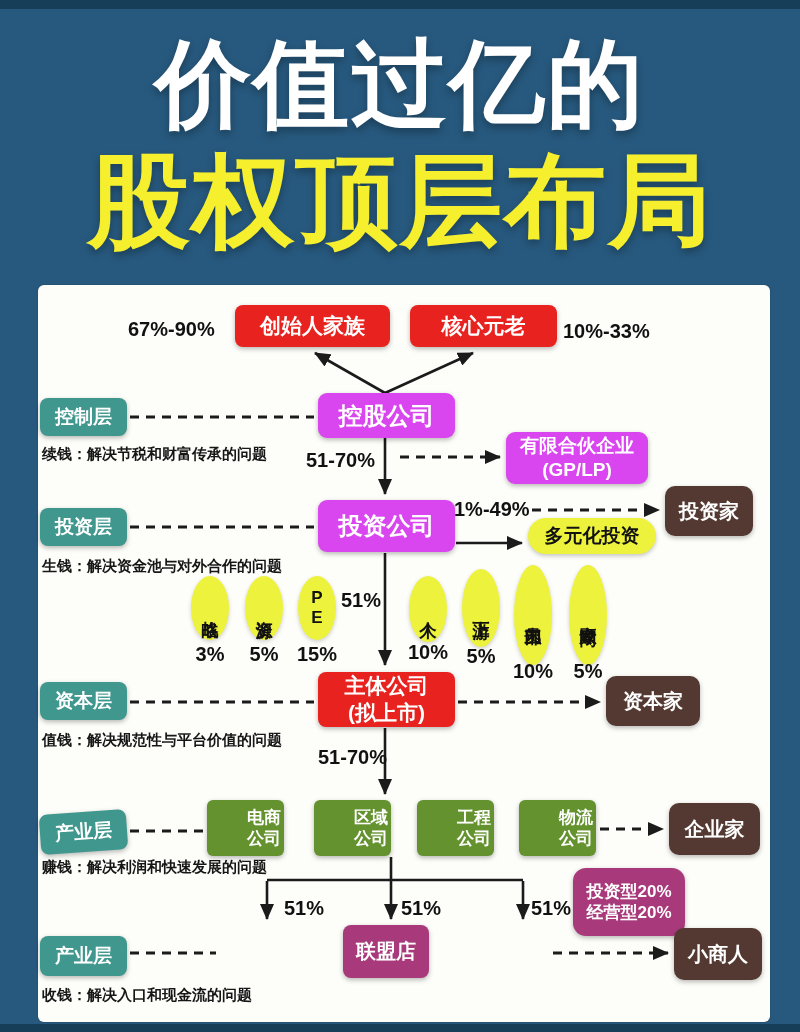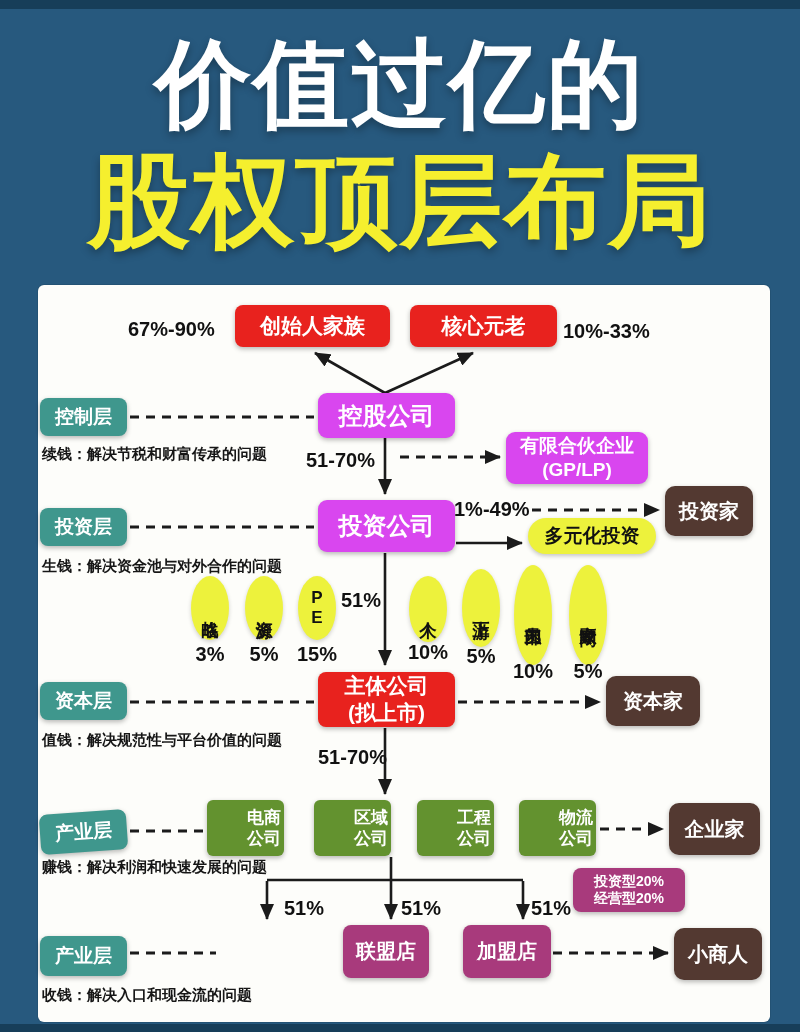--- a/index.html
+++ b/index.html
@@ -149,27 +149,26 @@
     </div>
   <div class="box green" style="left:417px;top:800px;width:77px;height:56px;font-size:17px;">
       <span style="width:40px;">工程公司</span>
     </div>
   <div class="box green" style="left:519px;top:800px;width:77px;height:56px;font-size:17px;">
       <span style="width:40px;">物流公司</span>
     </div>
   <div class="box brown" style="left:669px;top:803px;width:91px;height:52px;font-size:20px;">企业家</div>
   <div class="caption" style="left:42px;top:858px;">赚钱：解决利润和快速发展的问题</div>
 
-  <div class="box magenta two-line" style="left:573px;top:868px;width:112px;height:44px;font-size:14px;border-radius:8px;">
+  <div class="box magenta two-line" style="left:573px;top:868px;width:112px;height:68px;font-size:17px;border-radius:13px;">
     <span>投资型20%</span>
     <span>经营型20%</span>
   </div>
 
   <div class="pct" style="left:284px;top:897px;">51%</div>
   <div class="pct" style="left:401px;top:897px;">51%</div>
   <div class="pct" style="left:531px;top:897px;">51%</div>
 
   <div class="box teal" style="left:40px;top:936px;width:87px;height:40px;font-size:19px;">产业层</div>
   <div class="box magenta" style="left:343px;top:925px;width:86px;height:53px;font-size:20px;">联盟店</div>
-  <div class="box magenta" style="left:463px;top:925px;width:88px;height:53px;font-size:20px;">加盟店</div>
   <div class="box brown" style="left:674px;top:928px;width:88px;height:52px;font-size:20px;">小商人</div>
   <div class="caption" style="left:42px;top:986px;">收钱：解决入口和现金流的问题</div>
 </div>
 
 </body></html>

